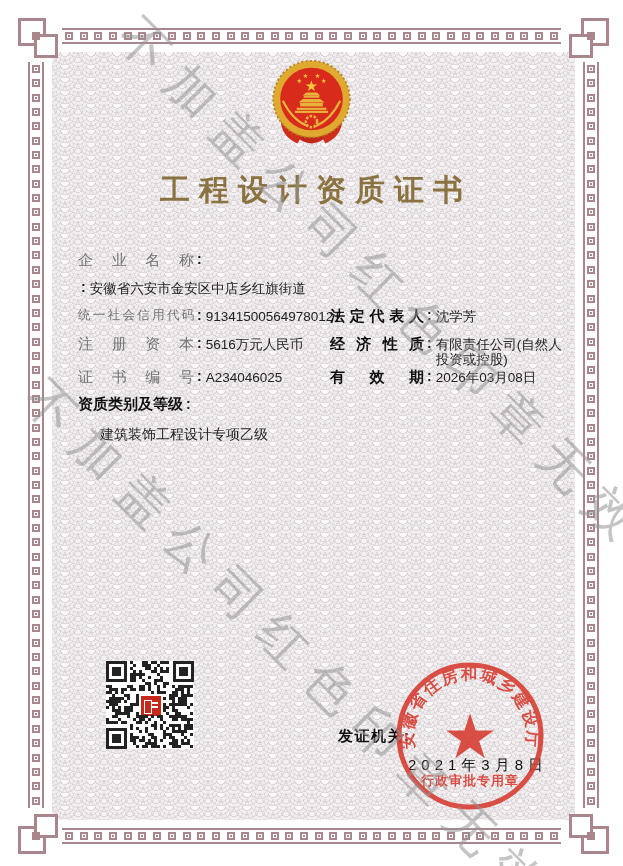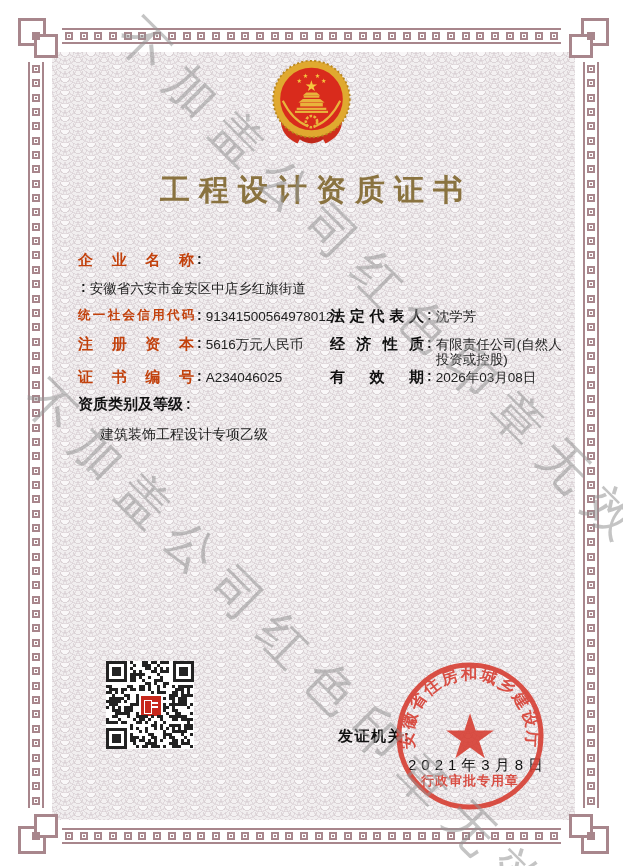--- a/index.html
+++ b/index.html
@@ -44,22 +44,22 @@
   .emblem{position:absolute;left:268px;top:56px;width:87px;height:100px;z-index:2;}
   .cert-title{position:absolute;left:0;right:0;top:170px;text-align:center;z-index:2;
     font-family:"Liberation Serif",serif;font-weight:bold;font-size:30px;color:var(--gold);
     letter-spacing:9px;padding-left:9px;}
 
   
   .fields{position:absolute;left:78px;top:250px;right:50px;z-index:2;}
   .frow{display:flex;align-items:flex-start;min-height:28px;}
   .fcell{display:flex;align-items:flex-start;}
   .fcell.lft{width:252px;flex:none;}
-  .lbl{width:116px;flex:none;font-weight:bold;font-size:15px;line-height:19px;
-    text-align:justify;text-align-last:justify;color:#c2410c;}
+  .lbl{width:116px;flex:none;font-weight:normal;font-size:15px;line-height:19px;
+    text-align:justify;text-align-last:justify;color:#737373;}
   .lbl.condensed{font-size:12.5px;letter-spacing:-.3px;}
   .lbl-r{width:94px;flex:none;font-weight:bold;font-size:15px;line-height:19px;
     text-align:justify;text-align-last:justify;color:#111;}
   .colon{font-weight:bold;margin:0 4px 0 3px;line-height:19px;font-size:14px;}
   .val{font-size:13.5px;line-height:15px;padding-top:3px;color:#222;}
   .val.wrap{max-width:150px;}
   .grade-label{font-weight:bold;font-size:15px;color:#111;}
   .grade-value{font-size:14px;color:#222;margin:3px 0 0 22px;}
 
   

